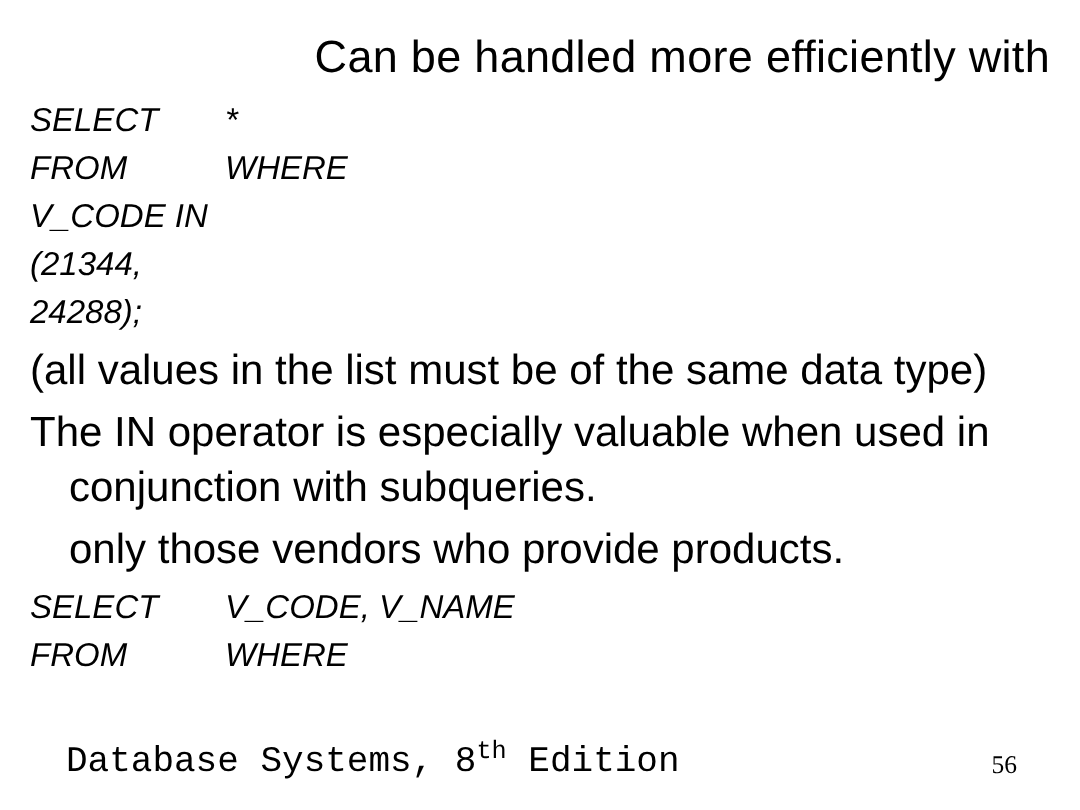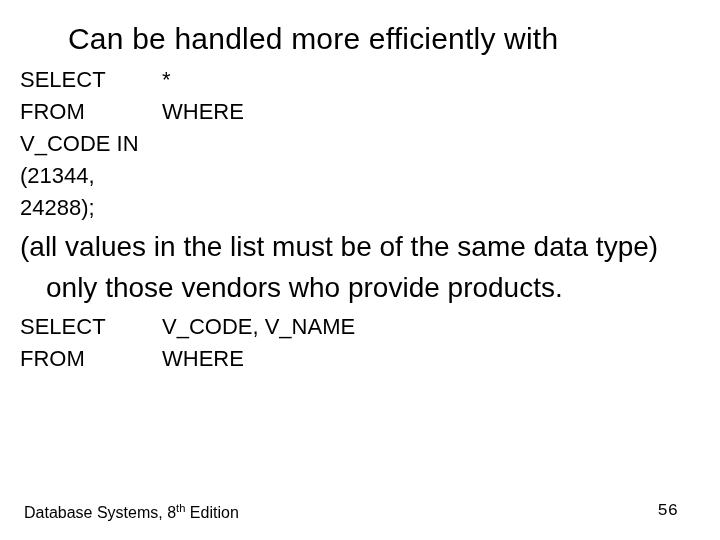--- a/index.html
+++ b/index.html
@@ -17,78 +17,82 @@
     width: 720px;
     height: 540px;
     box-sizing: border-box;
     padding: 18px 20px 0 20px;
   }
   .title {
     font-size: 30px;
     font-weight: 400;
     margin: 4px 0 8px 48px;
     letter-spacing: 0.2px;
+    text-align: right;
   }
   .sql-block {
     display: grid;
     grid-template-columns: 130px auto;
-    column-gap: 12px;
+    column-gap: 0;
     font-size: 22px;
     line-height: 1.45;
     margin: 4px 0 6px 0;
+    font-style: italic;
   }
   .sql-block .kw, .sql-block .arg {
     font-family: Arial, Helvetica, sans-serif;
   }
   .body-text {
     font-size: 28px;
     line-height: 1.32;
     margin: 4px 0 2px 0;
   }
   .body-text .indent {
     display: block;
     margin-left: 26px;
   }
   .footer {
     position: absolute;
-    left: 24px;
+    left: 44px;
     bottom: 18px;
-    font-family: Liberation Sans, sans-serif;
-    font-size: 16px;
+    font-family: Liberation Mono, monospace;
+    font-size: 24px;
   }
   .footer sup {
     font-size: 0.7em;
     vertical-align: super;
   }
   .pagenum {
     position: absolute;
     right: 42px;
     bottom: 20px;
     font-size: 17px;
-    font-family: Liberation Mono, monospace;
+    font-family: Liberation Serif, serif;
   }
 </style>
 </head>
 <body>
 
 <div class="slide">
 
   <div class="title">Can be handled more efficiently with</div>
 
   <div class="sql-block">
     <div class="kw">SELECT</div>
     <div class="arg">*</div>
     <div class="kw">FROM</div>
     <div class="kw">WHERE</div>
     <div class="arg">V_CODE IN (21344, 24288);</div>
   </div>
 
   <div class="body-text">(all values in the list must be of the same data type)</div>
 
   <div class="body-text">
+    <span>The IN operator is especially valuable when used in</span>
+    <span class="indent">conjunction with subqueries.</span>
   </div>
 
   <div class="body-text">
     <span class="indent">only those vendors who provide products.</span>
   </div>
 
   <div class="sql-block">
     <div class="kw">SELECT</div>
     <div class="arg">V_CODE, V_NAME</div>
     <div class="kw">FROM</div>

